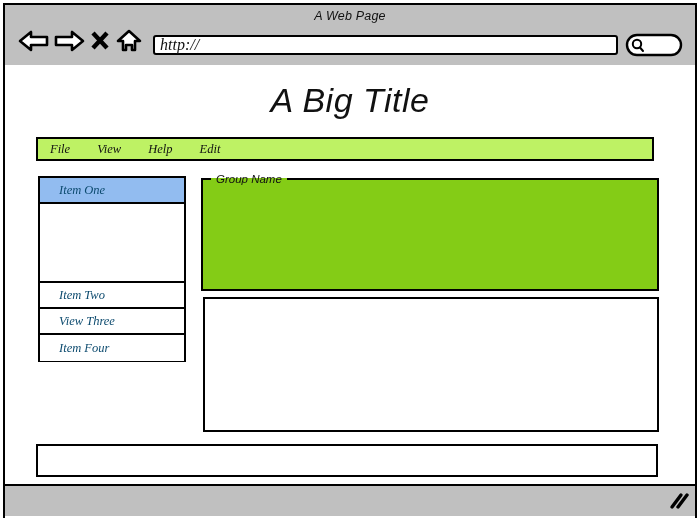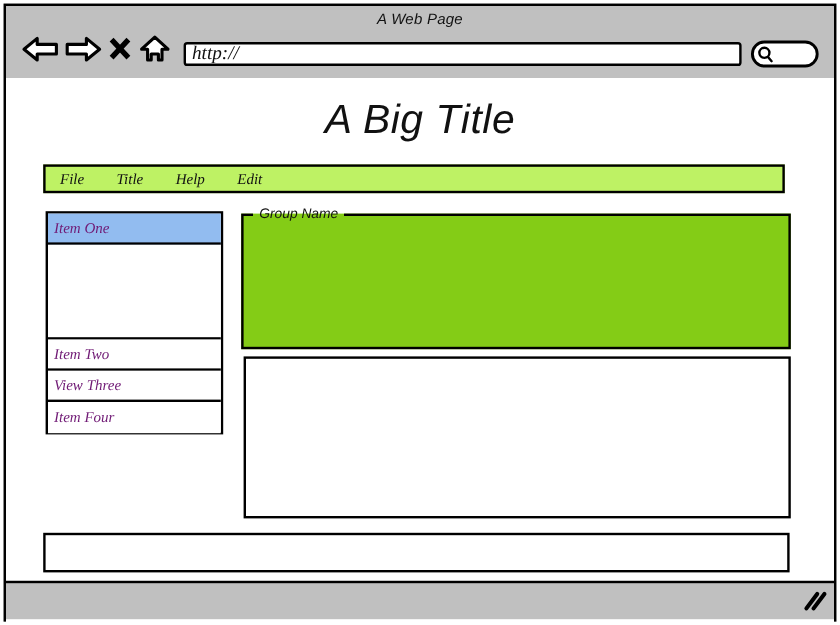--- a/index.html
+++ b/index.html
@@ -155,23 +155,23 @@
     box-sizing: border-box;
     border: 2px solid #000000;
     background: #ffffff;
   }
   .list-row {
     height: 26px;
     box-sizing: border-box;
     border-bottom: 2px solid #000000;
     display: flex;
     align-items: center;
-    padding-left: 5px;
+    padding-left: 19px;
     font-size: 12.5px;
-    color: #701a75;
+    color: #0c4a6e;
     background: #ffffff;
     font-family: "Liberation Serif", serif;
     white-space: nowrap;
   }
   .list-row.selected {
     background: #92bcf0;
   }
   .list-row.filler {
     height: 79px;
   }
@@ -302,21 +302,21 @@
       </div>
 
     </div>
 
     <div class="page-canvas">
 
       <div class="big-title">A Big Title</div>
 
       <div class="menu-bar">
         <span class="menu-item">File</span>
-        <span class="menu-item">Title</span>
+        <span class="menu-item">View</span>
         <span class="menu-item">Help</span>
         <span class="menu-item">Edit</span>
       </div>
 
       <div class="list-panel">
         <div class="list-row selected">Item One</div>
         <div class="list-row filler"></div>
         <div class="list-row">Item Two</div>
         <div class="list-row">View Three</div>
         <div class="list-row last">Item Four</div>

